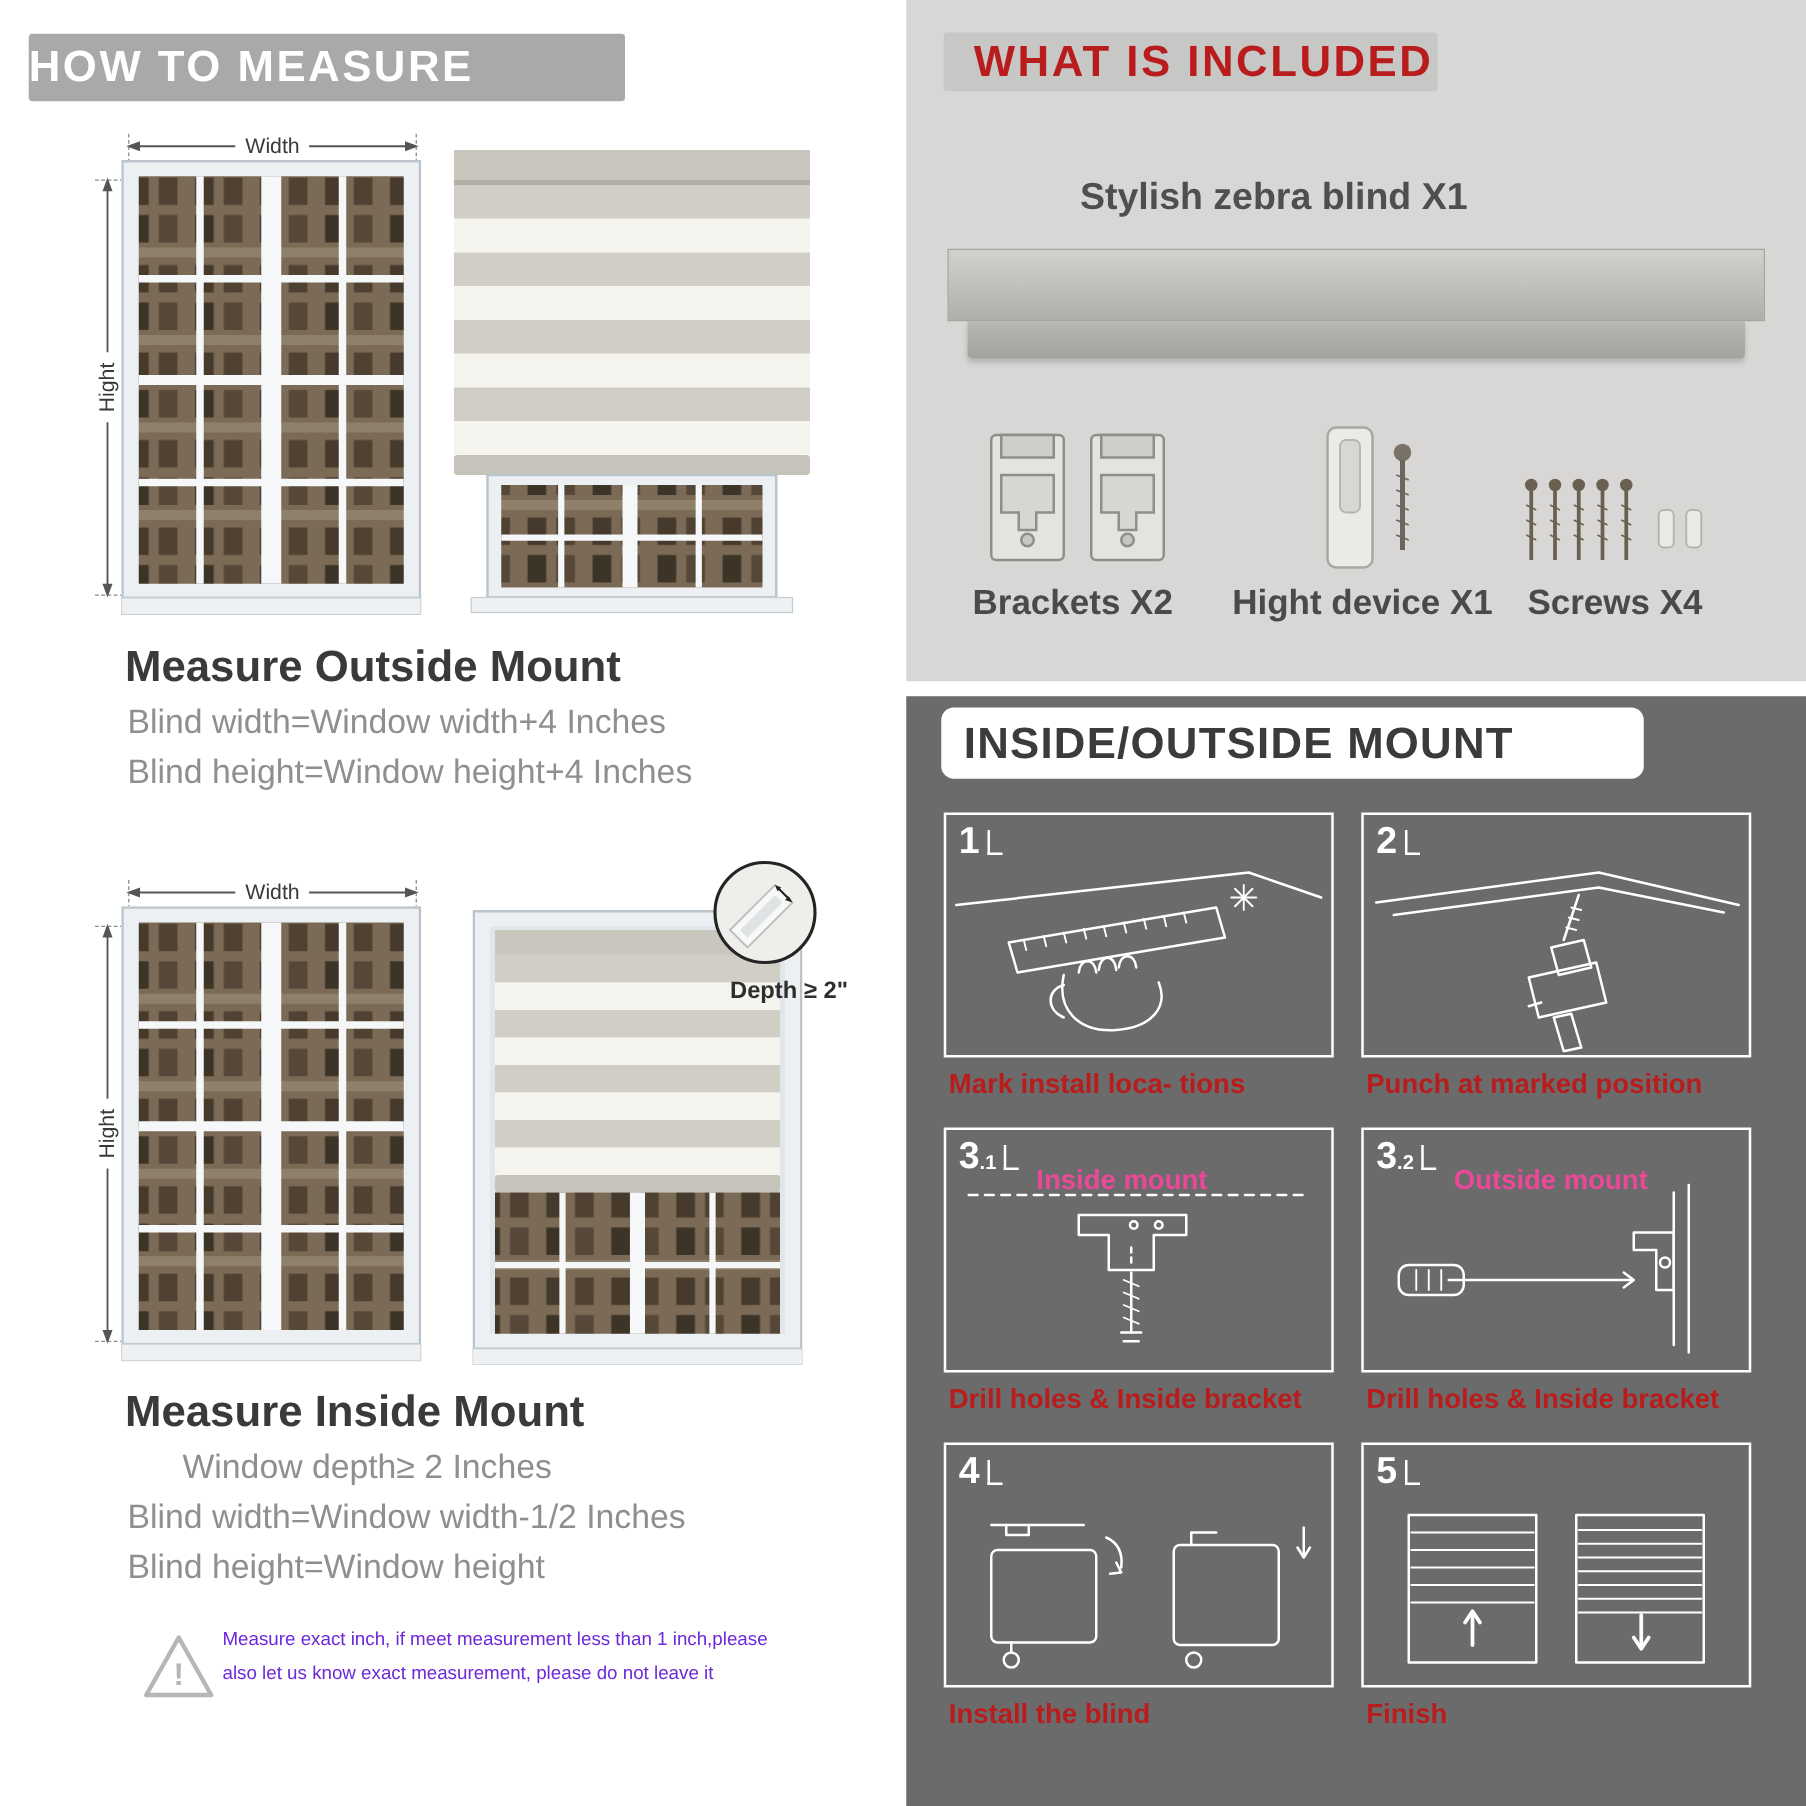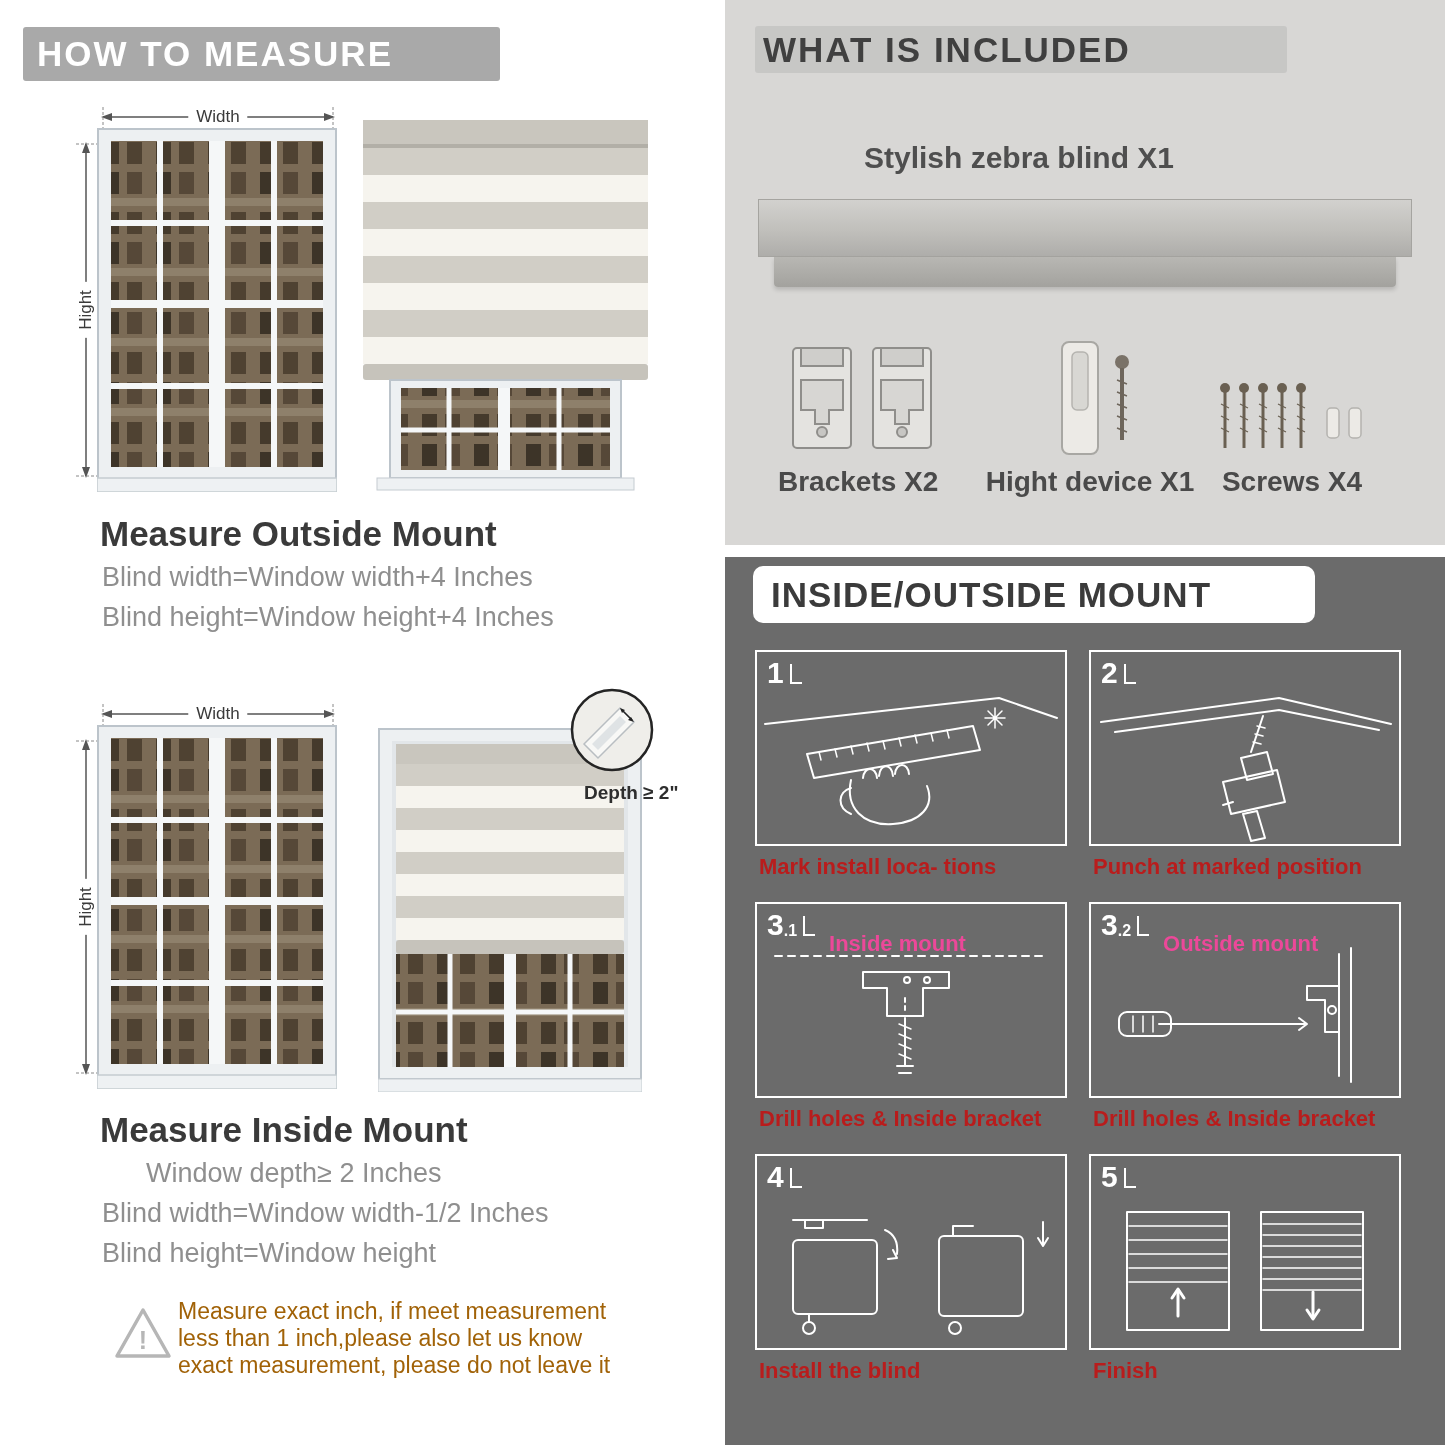--- a/index.html
+++ b/index.html
@@ -2,40 +2,40 @@
 <html><head>
 <meta charset="utf-8">
 <style>
   * { margin:0; padding:0; box-sizing:border-box; }
   body { font-family:"Liberation Sans", sans-serif; background:#fff; }
   .page { position:relative; width:1445px; height:1445px; background:#fff; overflow:hidden; }
   .abs { position:absolute; }
 
   .banner-gray { position:absolute; left:23px; top:27px; width:477px; height:54px; background:#a9a9a9;
     color:#fff; font-size:35px; font-weight:bold; letter-spacing:2px; display:flex; align-items:center;
-    padding-left:14px; border-radius:3px; }
+    border-radius:3px; }
 
   .measure-wrap { position:absolute; }
   .measure-label { position:absolute; left:50%; top:50%; transform:translate(-50%,-50%);
     background:#fff; padding:0 8px; font-size:17px; color:#3a3a3a; white-space:nowrap; }
   .measure-label.vertical { transform:translate(-50%,-50%) rotate(-90deg); }
 
   .sec-title { position:absolute; font-size:35px; font-weight:bold; color:#3a3a3a; white-space:nowrap; }
   .formula { position:absolute; font-size:27px; font-weight:normal; color:#8f8f8f; white-space:nowrap; }
   .depth-label { position:absolute; font-size:19px; font-weight:bold; color:#2e2e2e; white-space:nowrap; }
 
-  .note-text { position:absolute; left:178px; top:1298px; width:448px; font-size:23px; line-height:27px; color:#a16207; }
+  .note-text { position:absolute; left:178px; top:1298px; width:448px; font-size:15px; line-height:27px; color:#6d28d9; }
   .warn-wrap { position:absolute; left:112px; top:1304px; width:62px; height:58px; }
   .warn-mark { position:absolute; left:0; top:22px; width:62px; text-align:center;
     font-size:25px; font-weight:bold; color:#b6b6b6; }
 
   .included-bg { position:absolute; left:725px; top:0; width:720px; height:545px; background:#d8d7d5; }
-  .included-band { position:absolute; left:755px; top:26px; width:532px; height:47px; background:#c7c7c5;
-    color:#404040; font-size:35px; font-weight:bold; letter-spacing:2px; display:flex; align-items:center;
-    padding-left:8px; border-radius:3px; }
+  .included-band { position:absolute; left:755px; top:26px; width:395px; height:47px; background:#c7c7c5;
+    color:#b91c1c; font-size:35px; font-weight:bold; letter-spacing:2px; display:flex; align-items:center;
+    padding-left:24px; border-radius:3px; }
   .blind-label { position:absolute; left:725px; top:141px; width:588px; text-align:center;
     font-size:30px; font-weight:bold; color:#4f4f4f; }
   .headrail-main { position:absolute; left:758px; top:199px; width:654px; height:58px;
     background:linear-gradient(180deg,#d2d1ce 0%,#c0bfbb 55%,#aeadaa 100%); border:1px solid #a5a4a0; }
   .headrail-fascia { position:absolute; left:774px; top:257px; width:622px; height:30px;
     background:linear-gradient(180deg,#b8b7b3,#a3a29e); border-radius:0 0 4px 4px;
     box-shadow:0 3px 4px rgba(0,0,0,0.15); }
   .item-label { position:absolute; top:466px; font-size:28px; font-weight:bold; color:#4a4a4a; text-align:center; white-space:nowrap; }
 
   .mount-bg { position:absolute; left:725px; top:557px; width:720px; height:888px; background:#6b6b6b; }

